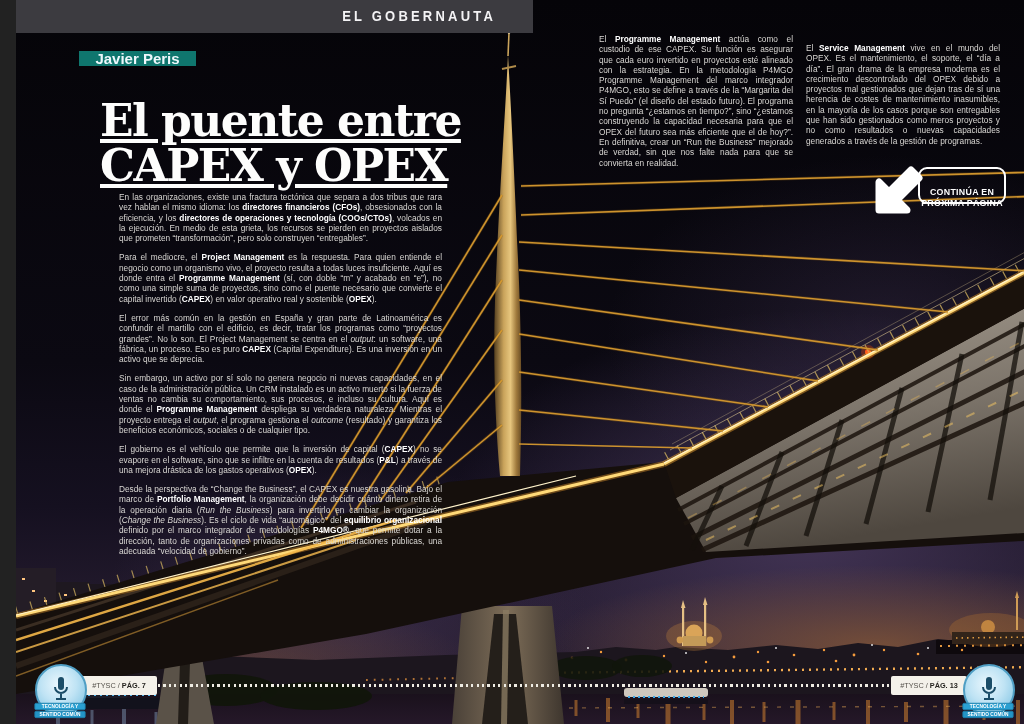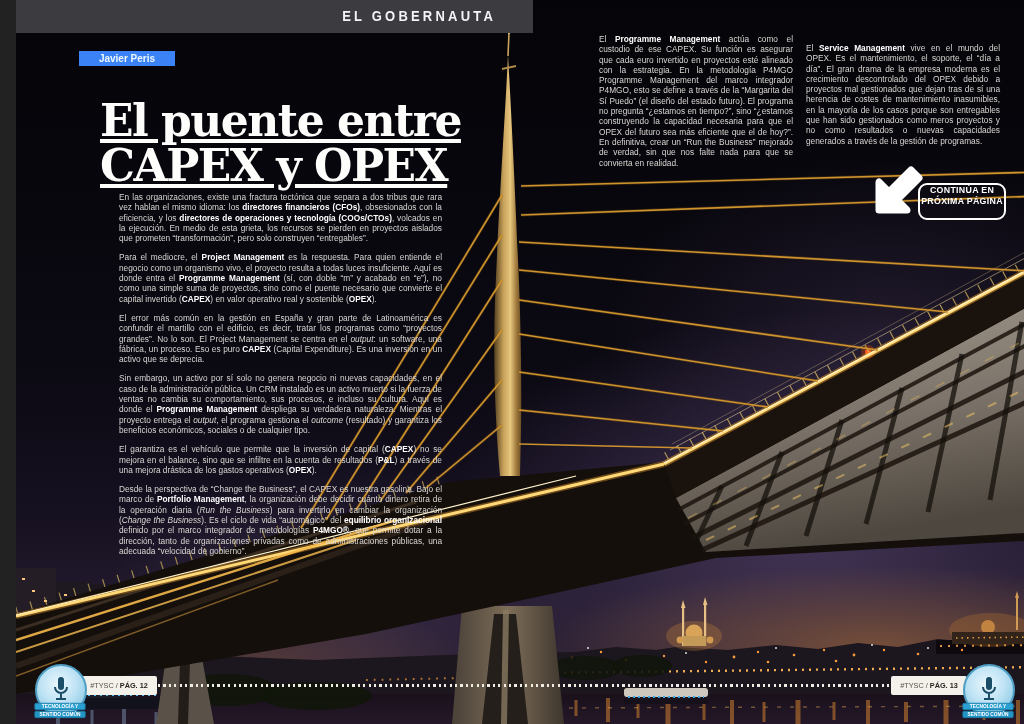--- a/index.html
+++ b/index.html
@@ -5,39 +5,39 @@
   html,body{margin:0;padding:0;background:#222;}
   .spread{position:relative;width:1024px;height:724px;overflow:hidden;background:#070609;
           font-family:"Liberation Sans",sans-serif;margin-left:16px;}
   .spread svg.bg{position:absolute;left:0;top:0;z-index:0;}
   .ov{position:absolute;z-index:2;}
 
   .masthead-bar{left:0;top:0;width:517px;height:33px;background:#3c3b40;}
   .masthead{position:absolute;right:37px;top:8px;color:#f4f3f5;font-size:13px;font-weight:bold;
             letter-spacing:3.2px;transform:scaleY(1.18);transform-origin:center;white-space:nowrap;}
 
-  .author-chip{left:63px;top:51px;width:96px;height:15px;background:#3b82f6;
-               color:#eef8fc;font-size:10px;line-height:15px;text-align:center;font-weight:bold;}
+  .author-chip{left:63px;top:51px;width:117px;height:15px;background:#0f766e;
+               color:#eef8fc;font-size:15px;line-height:15px;text-align:center;font-weight:bold;}
 
   .title{left:84px;top:98px;color:#fdfdfc;font-family:"DejaVu Serif",serif;font-weight:bold;
          font-size:44px;line-height:45px;letter-spacing:-1.5px;white-space:nowrap;text-decoration:underline;}
 
   .bodycol{display:flex;flex-direction:column;gap:9px;color:#d9d7d3;font-size:8.3px;
            line-height:10.3px;text-align:justify;}
   .bodycol p{margin:0;}
   .col-left{left:103px;top:192px;width:323px;}
   .col-r1{left:583px;top:34px;width:194px;}
   .col-r2{left:790px;top:43px;width:194px;}
   .b{font-weight:bold;color:#ffffff;}
   .i{font-style:italic;}
 
   .cont-arrow{left:853px;top:162px;width:58px;height:56px;}
-  .cont-box{left:902px;top:183px;width:88px;height:37px;border:2.5px solid #fff;border-radius:9px;
+  .cont-box{left:902px;top:167px;width:88px;height:37px;border:2.5px solid #fff;border-radius:9px;
             box-sizing:border-box;color:#fff;font-weight:bold;font-size:8.8px;line-height:10.5px;
-            text-align:center;padding-top:0;letter-spacing:.3px;}
+            text-align:center;padding-top:18px;letter-spacing:.3px;}
 
   .dots-line{left:142px;top:684px;width:734px;height:2.6px;
              background:repeating-linear-gradient(90deg,#efece3 0 2.2px,transparent 2.2px 5.4px);}
 
   .page-tab{width:76px;height:19px;background:#f4f1ea;border-radius:2px;text-align:center;
             line-height:19px;font-size:7.3px;color:#55514b;white-space:nowrap;}
   .page-tab .pg{font-weight:800;color:#262420;}
   .tab-left{left:65px;top:676px;}
   .tab-right{left:875px;top:676px;}
 
@@ -333,21 +333,21 @@
   <div class="ov title">
     <div>El puente entre</div>
     <div>CAPEX y OPEX</div>
   </div>
 
   <div class="ov bodycol col-left">
     <p><span>En las organizaciones, existe una fractura tectónica que separa a dos tribus que rara vez hablan el mismo idioma: los </span><span class="b">directores financieros (CFOs)</span><span>, obsesionados con la eficiencia, y los </span><span class="b">directores de operaciones y tecnología (COOs/CTOs)</span><span>, volcados en la ejecución. En medio de esta grieta, los recursos se pierden en proyectos aislados que prometen “transformación”, pero solo construyen “entregables”.</span></p>
     <p><span>Para el mediocre, el </span><span class="b">Project Management</span><span> es la respuesta. Para quien entiende el negocio como un organismo vivo, el proyecto resulta a todas luces insuficiente. Aquí es donde entra el </span><span class="b">Programme Management</span><span> (sí, con doble “m” y acabado en “e”), no como una simple suma de proyectos, sino como el puente necesario que convierte el capital invertido (</span><span class="b">CAPEX</span><span>) en valor operativo real y sostenible (</span><span class="b">OPEX</span><span>).</span></p>
     <p><span>El error más común en la gestión en España y gran parte de Latinoamérica es confundir el martillo con el edificio, es decir, tratar los programas como “proyectos grandes”. No lo son. El Project Management se centra en el </span><span class="i">output</span><span>: un software, una fábrica, un proceso. Eso es puro </span><span class="b">CAPEX</span><span> (Capital Expenditure). Es una inversión en un activo que se deprecia.</span></p>
     <p><span>Sin embargo, un activo por sí solo no genera negocio ni nuevas capacidades, en el caso de la administración pública. Un CRM instalado es un activo muerto si la fuerza de ventas no cambia su comportamiento, sus procesos, e incluso su cultura. Aquí es donde el </span><span class="b">Programme Management</span><span> despliega su verdadera naturaleza. Mientras el proyecto entrega el </span><span class="i">output</span><span>, el programa gestiona el </span><span class="i">outcome</span><span> (resultado) y garantiza los beneficios económicos, sociales o de cualquier tipo.</span></p>
-    <p><span>El garantiza es el vehículo que permite que la inversión de capital (</span><span class="b">CAPEX</span><span>) no se mejora en el balance, sino que se infiltre en la cuenta de resultados (</span><span class="b">P&amp;L</span><span>) a través de una mejora drástica de los gastos operativos (</span><span class="b">OPEX</span><span>).</span></p>
+    <p><span>El gobierno es el vehículo que permite que la inversión de capital (</span><span class="b">CAPEX</span><span>) no se evapore en el software, sino que se infiltre en la cuenta de resultados (</span><span class="b">P&amp;L</span><span>) a través de una mejora drástica de los gastos operativos (</span><span class="b">OPEX</span><span>).</span></p>
     <p><span>Desde la perspectiva de “Change the Business”, el CAPEX es nuestra gasolina. Bajo el marco de </span><span class="b">Portfolio Management</span><span>, la organización debe decidir cuánto dinero retira de la operación diaria (</span><span class="i">Run the Business</span><span>) para invertirlo en cambiar la organización (</span><span class="i">Change the Business</span><span>). Es el ciclo de vida “automágico” del </span><span class="b">equilibrio organizacional</span><span> definido por el marco integrador de metodologías </span><span class="b">P4MGO®</span><span>, que permite dotar a la dirección, tanto de organizaciones privadas como de administraciones públicas, una adecuada “velocidad de gobierno”.</span></p>
   </div>
 
   <div class="ov bodycol col-r1">
     <p><span>El </span><span class="b">Programme Management</span><span> actúa como el custodio de ese CAPEX. Su función es asegurar que cada euro invertido en proyectos esté alineado con la estrategia. En la metodología P4MGO Programme Management del marco integrador P4MGO, esto se define a través de la “Margarita del Sí Puedo” (el diseño del estado futuro). El programa no pregunta “¿estamos en tiempo?”, sino “¿estamos construyendo la capacidad necesaria para que el OPEX del futuro sea más eficiente que el de hoy?”. En definitiva, crear un “Run the Business” mejorado de verdad, sin que nos falte nada para que se convierta en realidad.</span></p>
   </div>
 
   <div class="ov bodycol col-r2">
     <p><span>El </span><span class="b">Service Management</span><span> vive en el mundo del OPEX. Es el mantenimiento, el soporte, el “día a día”. El gran drama de la empresa moderna es el crecimiento descontrolado del OPEX debido a proyectos mal gestionados que dejan tras de sí una herencia de costes de mantenimiento inasumibles, en la mayoría de los casos porque son entregables que han sido gestionados como meros proyectos y no como resultados o nuevas capacidades generados a través de la gestión de programas.</span></p>
   </div>
@@ -355,21 +355,21 @@
   <svg class="ov cont-arrow" viewBox="0 0 58 56">
     <path d="M10 20 L10 48 L38 48 L28 38 L50 16 L42 8 L20 30 Z" fill="#ffffff" stroke="#ffffff" stroke-width="7" stroke-linejoin="round"></path>
   </svg>
   <div class="ov cont-box">
     <div>CONTINÚA EN</div>
     <div>PRÓXIMA PÁGINA</div>
   </div>
 
   <div class="ov dots-line"></div>
 
-  <div class="ov page-tab tab-left"><span>#TYSC / </span><span class="pg">PÁG. 12</span></div>
+  <div class="ov page-tab tab-left"><span>#TYSC / </span><span class="pg">PÁG. 7</span></div>
 
   <div class="ov page-tab tab-right"><span>#TYSC / </span><span class="pg">PÁG. 13</span></div>
 
   <div class="ov logo-badge logo-left">
     <div class="logo-circle">
       <svg width="20" height="30" viewBox="0 0 20 30">
         <rect x="7" y="2" width="6" height="13" rx="3" fill="#1b4d68"></rect>
         <path d="M4,12 a6,6 0 0 0 12,0" stroke="#1b4d68" stroke-width="2" fill="none"></path>
         <line x1="10" y1="19" x2="10" y2="23" stroke="#1b4d68" stroke-width="2"></line>
         <line x1="5" y1="24" x2="15" y2="24" stroke="#1b4d68" stroke-width="2"></line>

